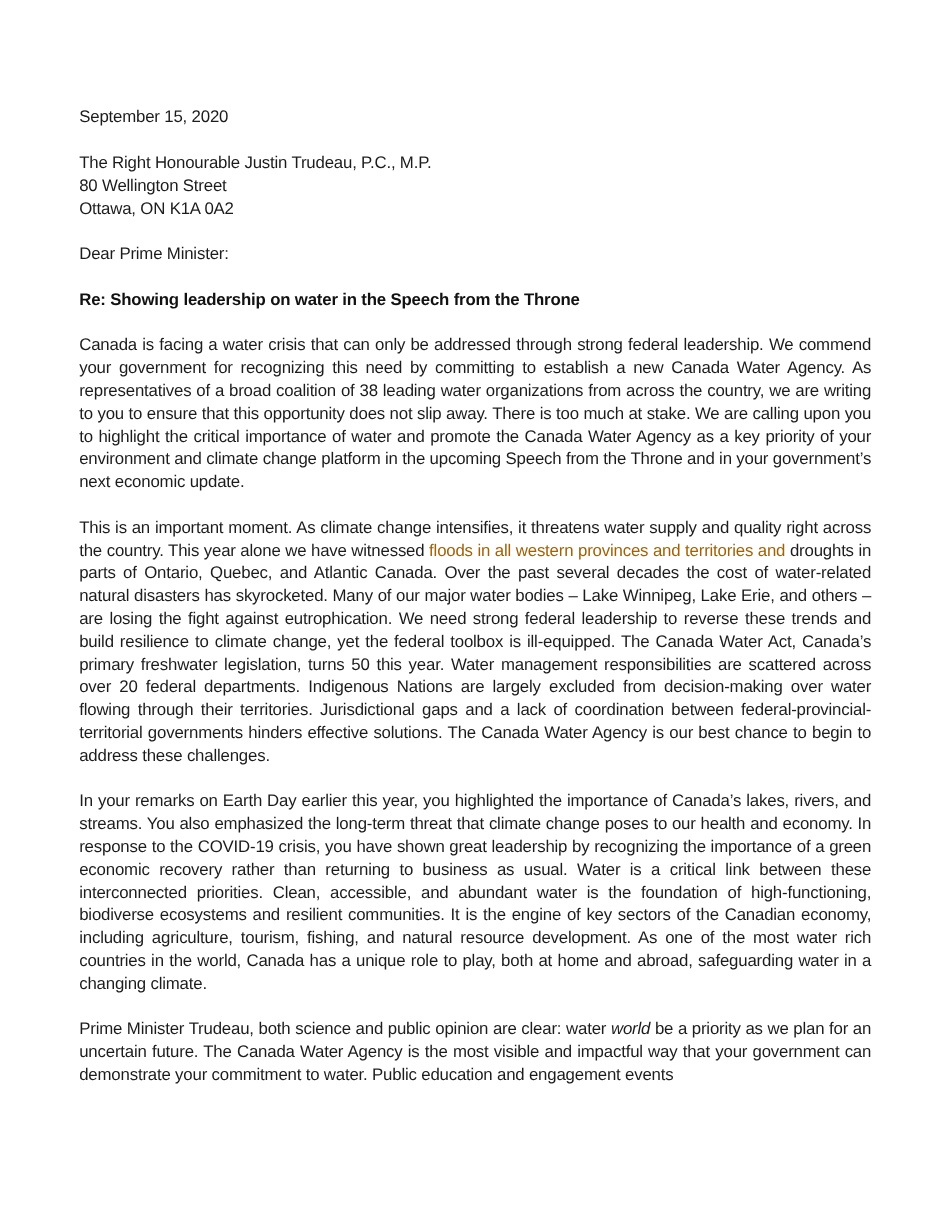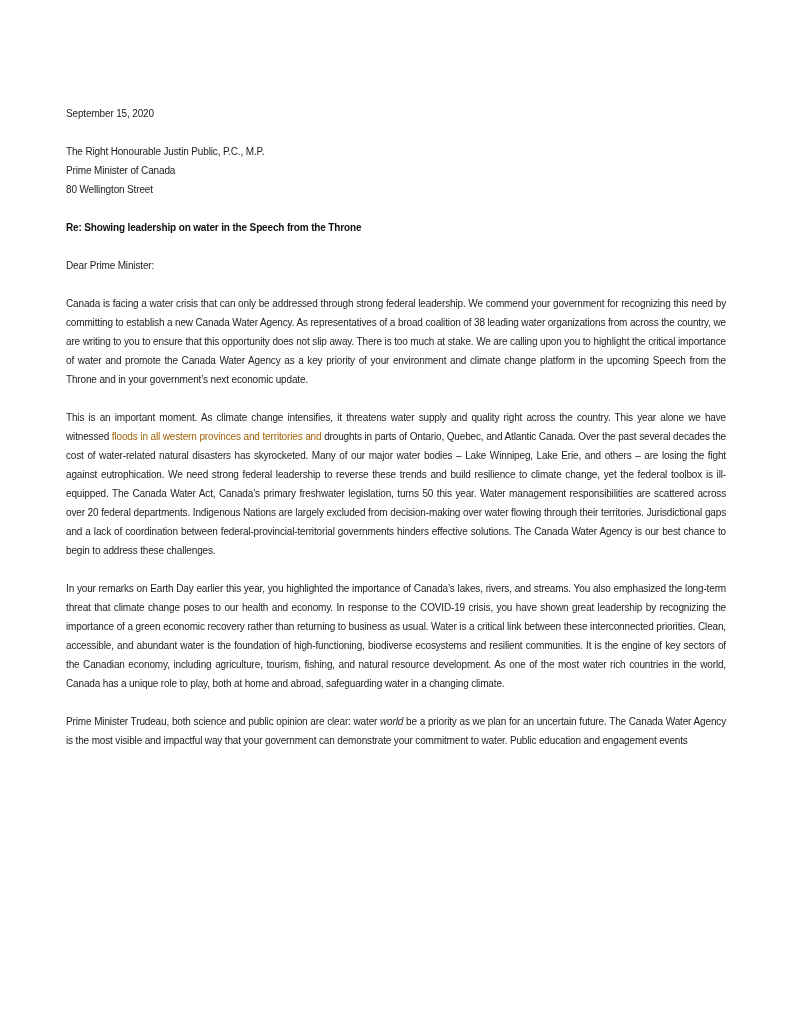--- a/index.html
+++ b/index.html
@@ -12,25 +12,24 @@
       height: 1024px;
       overflow: hidden;
       position: relative;
     }
     .page {
       position: absolute;
       left: 66px;
       top: 88px;
       width: 660px;
       font-family: "Liberation Sans", "DejaVu Sans", sans-serif;
-      font-size: 10px;
+      font-size: 14px;
       line-height: 19px;
       color: #1c1c1c;
       letter-spacing: -0.15px;
-      margin-top: 16px;
     }
     .line-block { margin: 0; }
     .date { margin-bottom: 19px; }
     .address { margin-bottom: 19px; }
     .address div { white-space: nowrap; }
     .subject { font-weight: bold; margin-bottom: 19px; color: #111; }
     .salutation { margin-bottom: 19px; }
     p.body-para {
       margin: 0 0 19px 0;
       text-align: justify;
@@ -39,28 +38,28 @@
     em { font-style: italic; }
   </style>
 </head>
 <body>
 
 <div class="page">
 
   <div class="line-block date">September 15, 2020</div>
 
   <div class="line-block address">
-    <div>The Right Honourable Justin Public, P.C., M.P.</div>
-    <div>Prime Minister of Canada</div>
+    <div>The Right Honourable Justin Trudeau, P.C., M.P.</div>
     <div>80 Wellington Street</div>
+    <div>Ottawa, ON K1A 0A2</div>
   </div>
 
+  <div class="line-block salutation">Dear Prime Minister:</div>
+
   <div class="line-block subject">Re: Showing leadership on water in the Speech from the Throne</div>
-
-  <div class="line-block salutation">Dear Prime Minister:</div>
 
   <p class="body-para">Canada is facing a water crisis that can only be addressed through strong federal leadership. We commend your government for recognizing this need by committing to establish a new Canada Water Agency. As representatives of a broad coalition of 38 leading water organizations from across the country, we are writing to you to ensure that this opportunity does not slip away. There is too much at stake. We are calling upon you to highlight the critical importance of water and promote the Canada Water Agency as a key priority of your environment and climate change platform in the upcoming Speech from the Throne and in your government’s next economic update.</p>
 
   <p class="body-para"><span>This is an important moment. As climate change intensifies, it threatens water supply and quality right across the country. This year alone we have witnessed </span><span class="emph-dark">floods in all western provinces and territories and</span><span> droughts in parts of Ontario, Quebec, and Atlantic Canada. Over the past several decades the cost of water-related natural disasters has skyrocketed. Many of our major water bodies – Lake Winnipeg, Lake Erie, and others – are losing the fight against eutrophication. We need strong federal leadership to reverse these trends and build resilience to climate change, yet the federal toolbox is ill-equipped. The Canada Water Act, Canada’s primary freshwater legislation, turns 50 this year. Water management responsibilities are scattered across over 20 federal departments. Indigenous Nations are largely excluded from decision-making over water flowing through their territories. Jurisdictional gaps and a lack of coordination between federal-provincial-territorial governments hinders effective solutions. The Canada Water Agency is our best chance to begin to address these challenges.</span></p>
 
   <p class="body-para">In your remarks on Earth Day earlier this year, you highlighted the importance of Canada’s lakes, rivers, and streams. You also emphasized the long-term threat that climate change poses to our health and economy. In response to the COVID-19 crisis, you have shown great leadership by recognizing the importance of a green economic recovery rather than returning to business as usual. Water is a critical link between these interconnected priorities. Clean, accessible, and abundant water is the foundation of high-functioning, biodiverse ecosystems and resilient communities. It is the engine of key sectors of the Canadian economy, including agriculture, tourism, fishing, and natural resource development. As one of the most water rich countries in the world, Canada has a unique role to play, both at home and abroad, safeguarding water in a changing climate.</p>
 
   <p class="body-para"><span>Prime Minister Trudeau, both science and public opinion are clear: water </span><em>world</em><span> be a priority as we plan for an uncertain future. The Canada Water Agency is the most visible and impactful way that your government can demonstrate your commitment to water. Public education and engagement events</span></p>
 
 </div>

